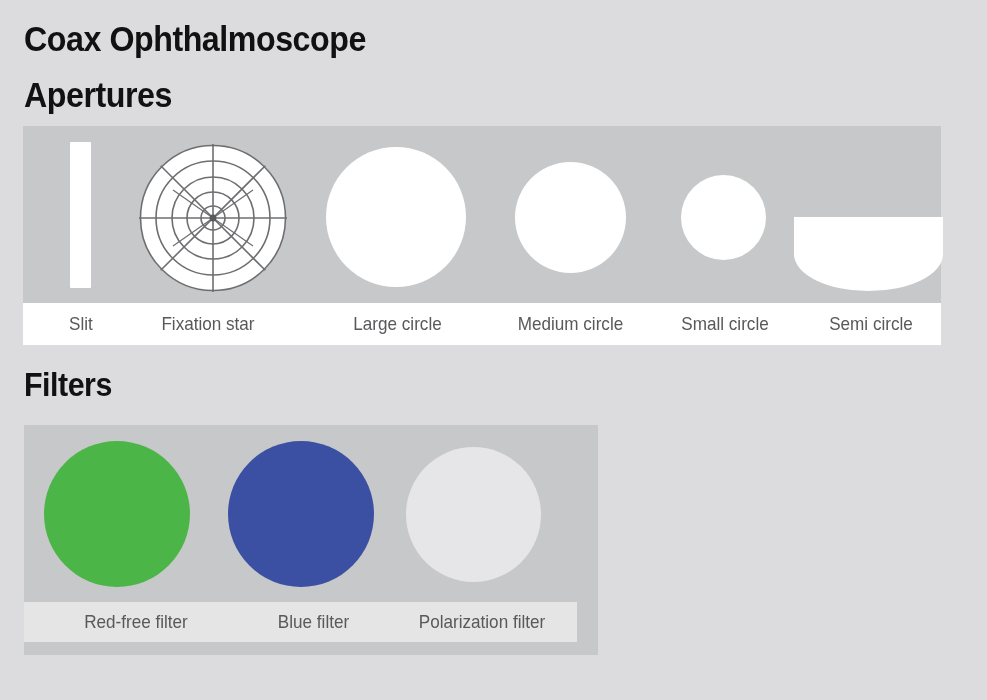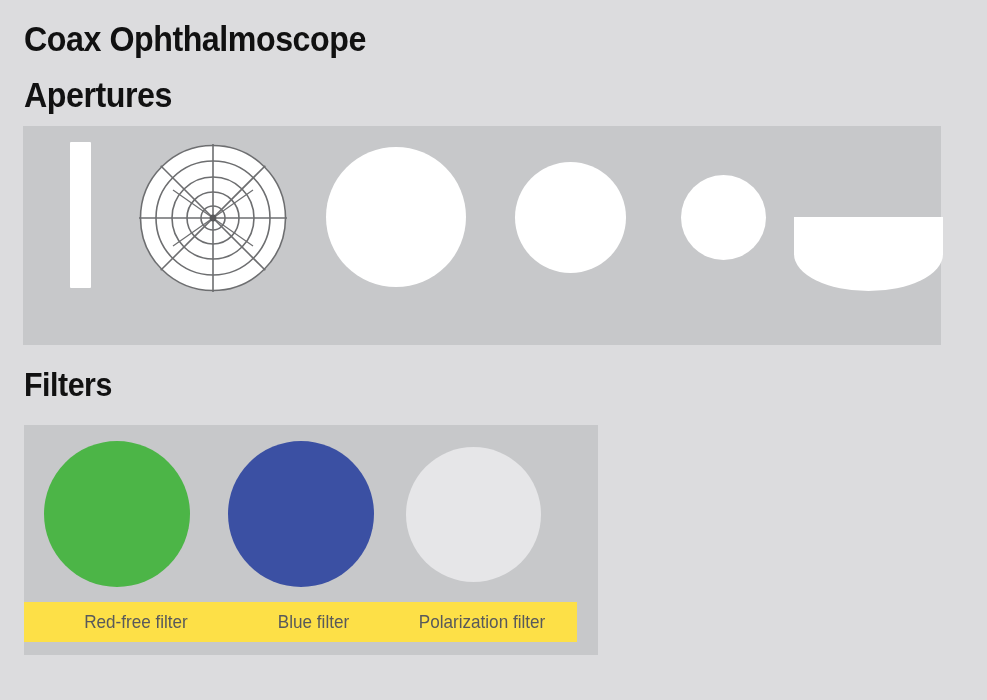--- a/index.html
+++ b/index.html
@@ -87,21 +87,21 @@
     top: 0;
     width: 574px;
     height: 177px;
   }
   #filters-labels {
     position: absolute;
     left: 0;
     top: 177px;
     width: 553px;
     height: 40px;
-    background: #fde047;
+    background: #e5e5e5;
   }
 
   
   .label {
     position: absolute;
     color: #58595b;
     font-size: 19px;
     line-height: 19px;
     font-family: "Liberation Sans", "DejaVu Sans", sans-serif;
     transform: scaleX(0.9);
@@ -223,20 +223,28 @@
 
     <div class="shape disc" id="large-circle-shape" style="top:21px;"></div>
 
     <div class="shape disc" id="medium-circle-shape" style="top:36px;"></div>
 
     <div class="shape disc" id="small-circle-shape" style="top:49px;"></div>
 
     <div class="shape" id="semi-circle-shape" style="top:91px;"></div>
   </div>
 
+  <div id="apertures-labels">
+    <div class="label" style="left:18px; width:80px;">Slit</div>
+    <div class="label" style="left:90px; width:190px;">Fixation star</div>
+    <div class="label" style="left:277px; width:195px;">Large circle</div>
+    <div class="label" style="left:440px; width:215px;">Medium circle</div>
+    <div class="label" style="left:607px; width:190px;">Small circle</div>
+    <div class="label" style="left:753px; width:190px;">Semi circle</div>
+  </div>
 </div>
 
 <div class="heading" id="filters-heading">Filters</div>
 
 <div class="panel" id="filters-panel">
 
   <div id="filters-stage">
     <div class="shape" id="red-free-disc" style="left:20px; top:16px; background:#4cb547;"></div>
     <div class="shape" id="blue-disc" style="left:204px; top:16px; background:#3b50a3;"></div>
     <div class="shape" id="polarization-disc" style="left:382px; top:22px; background:#e6e6e8;"></div>

